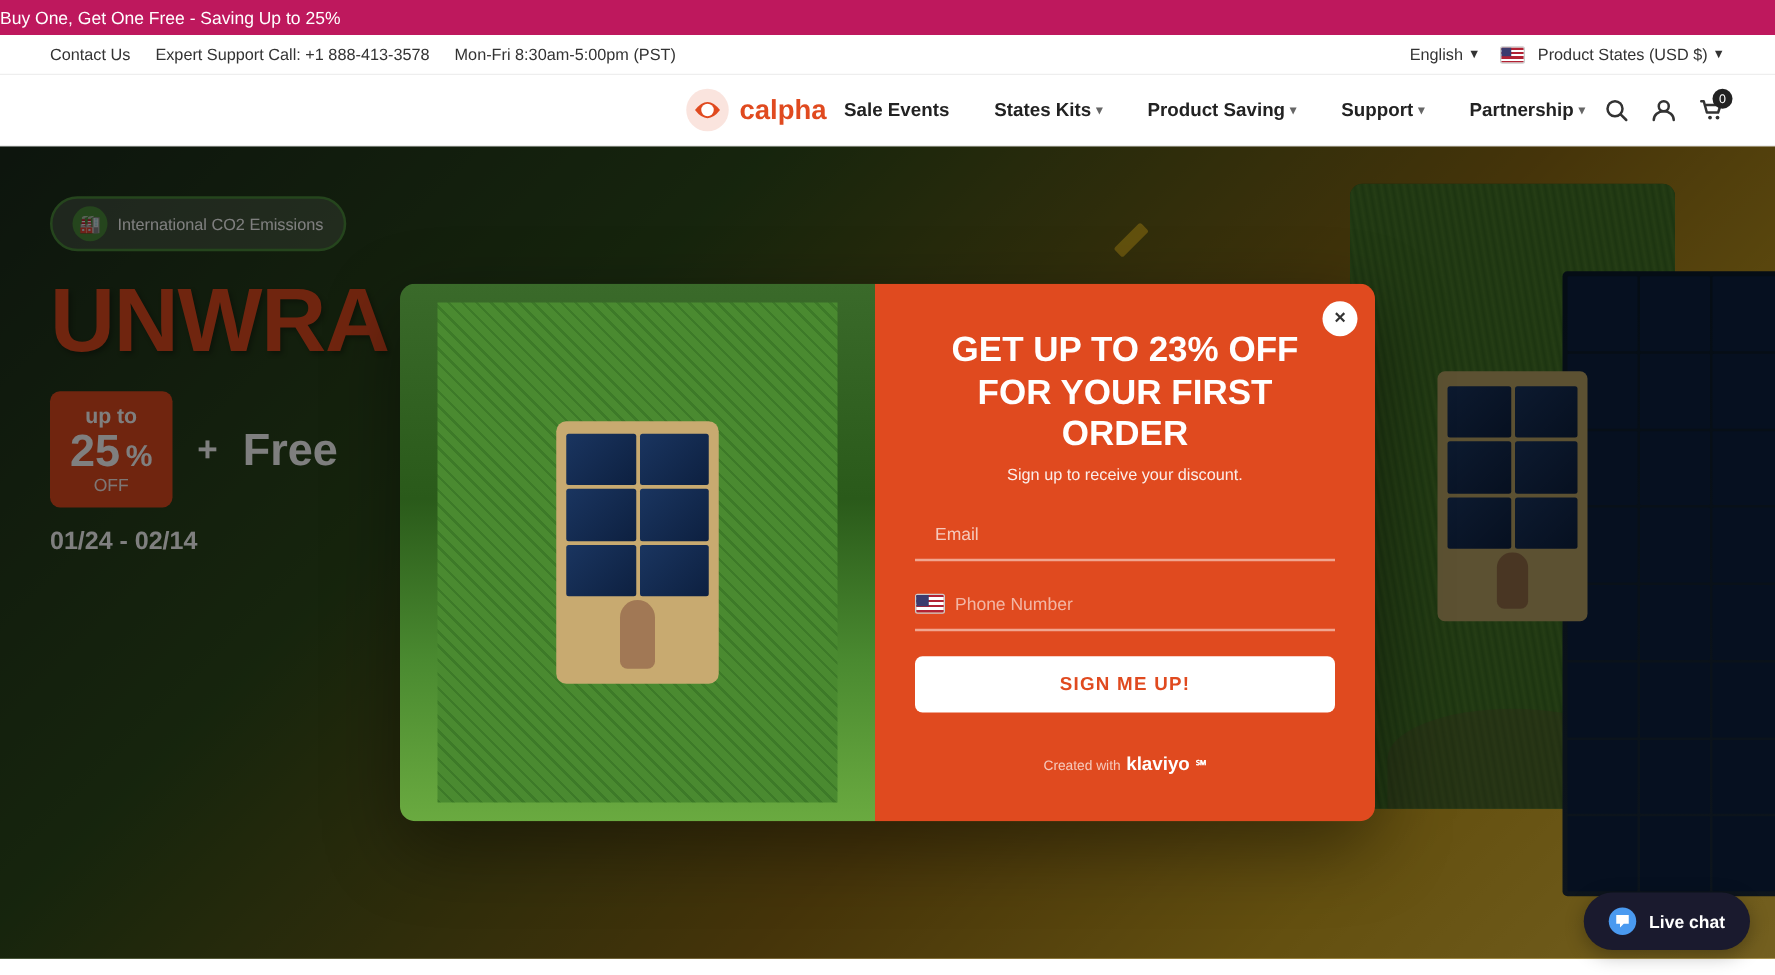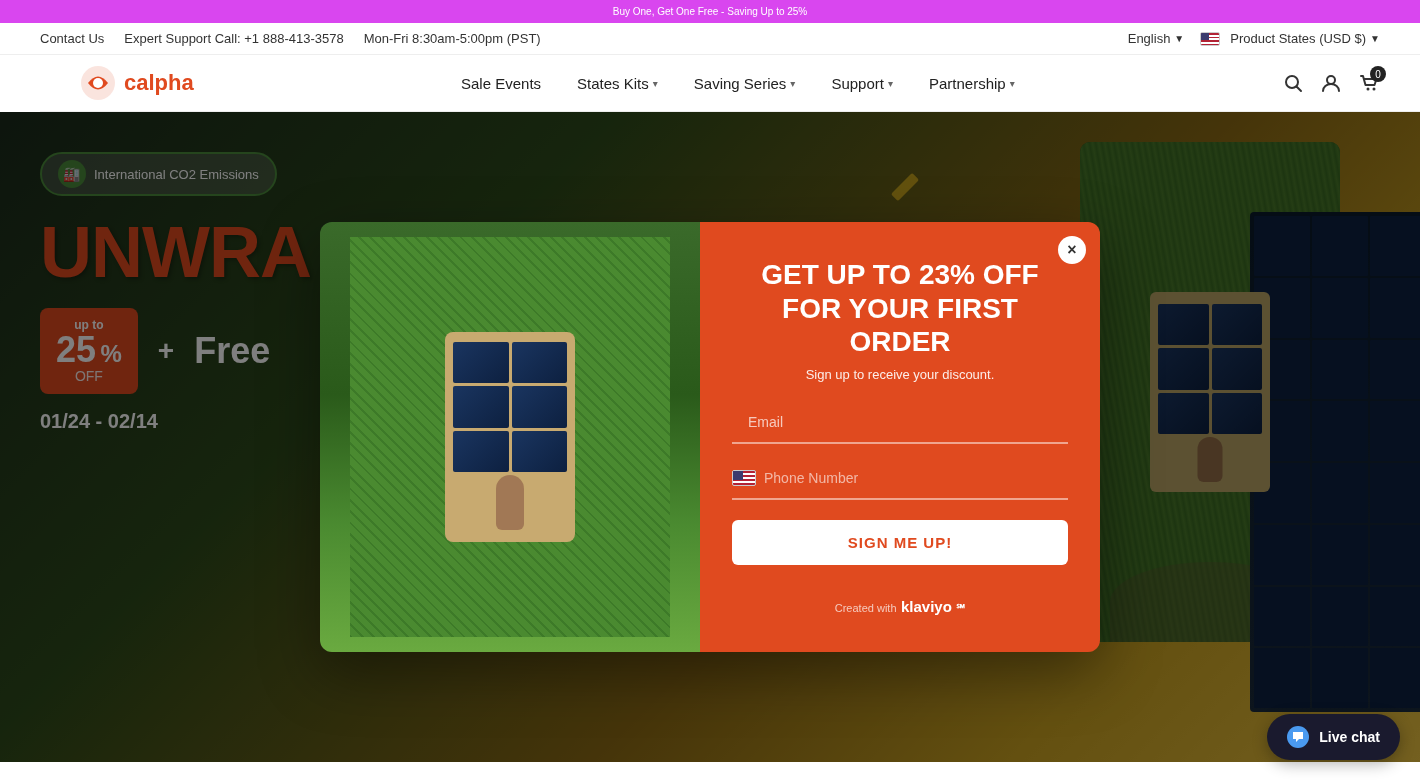--- a/index.html
+++ b/index.html
@@ -1,59 +1,58 @@
 <!DOCTYPE html>
 <html><head>
   <meta charset="utf-8">
   <style>
     * { margin: 0; padding: 0; box-sizing: border-box; }
     body { font-family: -apple-system, BlinkMacSystemFont, 'Segoe UI', sans-serif; width: 1420px; height: 780px; overflow: hidden; position: relative; }
 
     
     .announcement-bar {
-      background: #d946ef;
-      color: white;
-      text-align: center;
+      background: #be185d;
+      color: white;
+      text-align: left;
       padding: 6px 0;
-      font-size: 10px;
+      font-size: 14px;
     }
 
     
     .sub-header {
       display: flex;
       justify-content: space-between;
       align-items: center;
       padding: 8px 40px;
       font-size: 13px;
       color: #333;
       border-bottom: 1px solid #eee;
       background: white;
     }
     .sub-header-left { display: flex; gap: 20px; align-items: flex-start; }
     .sub-header-right { display: flex; gap: 16px; align-items: center; }
 
     
     .main-header {
       display: flex;
-      justify-content: space-between;
+      justify-content: flex-end;
       align-items: center;
       padding: 10px 40px;
       background: white;
       border-bottom: 1px solid #eee;
       position: relative;
       z-index: 10;
-      margin-left: 40px;
     }
     .logo { display: flex; align-items: center; gap: 8px; }
 
     nav { display: flex; gap: 8px; align-items: center; }
     .nav-item {
       padding: 8px 14px;
       font-size: 15px;
-      font-weight: 400;
+      font-weight: 700;
       color: #222;
       cursor: pointer;
       display: flex;
       align-items: center;
       gap: 4px;
       white-space: nowrap;
     }
     .chevron { font-size: 10px; color: #666; }
 
     .header-icons { display: flex; gap: 16px; align-items: center; }
@@ -377,21 +376,21 @@
 
   <nav>
     <span class="nav-item">
       <span>Sale Events</span>
     </span>
     <span class="nav-item">
       <span>States Kits</span>
       <span class="chevron">▾</span>
     </span>
     <span class="nav-item">
-      <span>Saving Series</span>
+      <span>Product Saving</span>
       <span class="chevron">▾</span>
     </span>
     <span class="nav-item">
       <span>Support</span>
       <span class="chevron">▾</span>
     </span>
     <span class="nav-item">
       <span>Partnership</span>
       <span class="chevron">▾</span>
     </span>
@@ -433,21 +432,21 @@
       <div class="hero-badge-icon">🏭</div>
       <span>International CO2 Emissions</span>
     </div>
 
     <div class="hero-title">
       <span>UNWRA</span>
     </div>
 
     <div class="hero-subtitle-row">
       <div class="hero-discount-box">
-        <div style="font-size:12px; color:white; font-weight:700;">up to</div>
+        <div style="font-size:17px; color:white; font-weight:700;">up to</div>
         <span class="hero-discount-main">25</span>
         <span style="font-size:24px; font-weight:900; color:white;">%</span>
         <div class="hero-discount-off">OFF</div>
       </div>
       <div class="hero-plus">+</div>
       <div class="hero-free">Free</div>
     </div>
 
     <div class="hero-date">01/24 - 02/14</div>
   </div>

